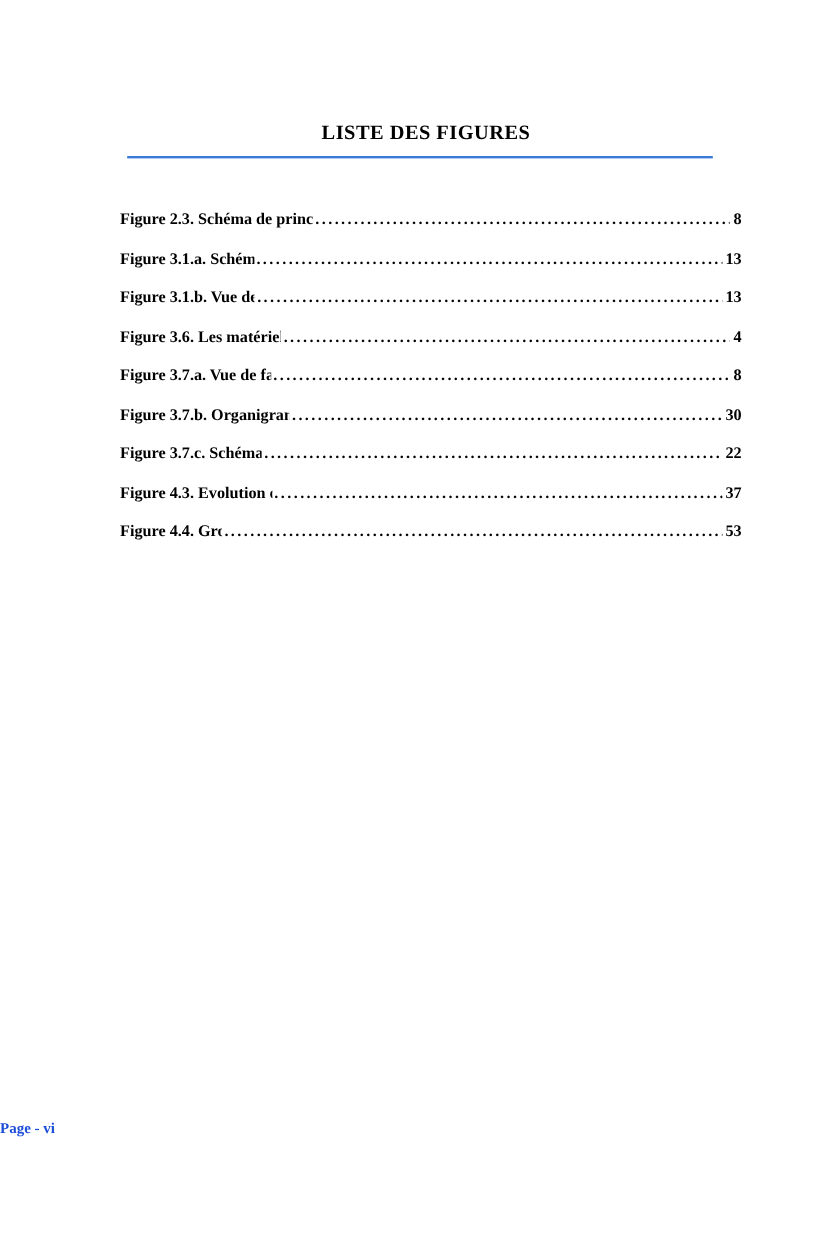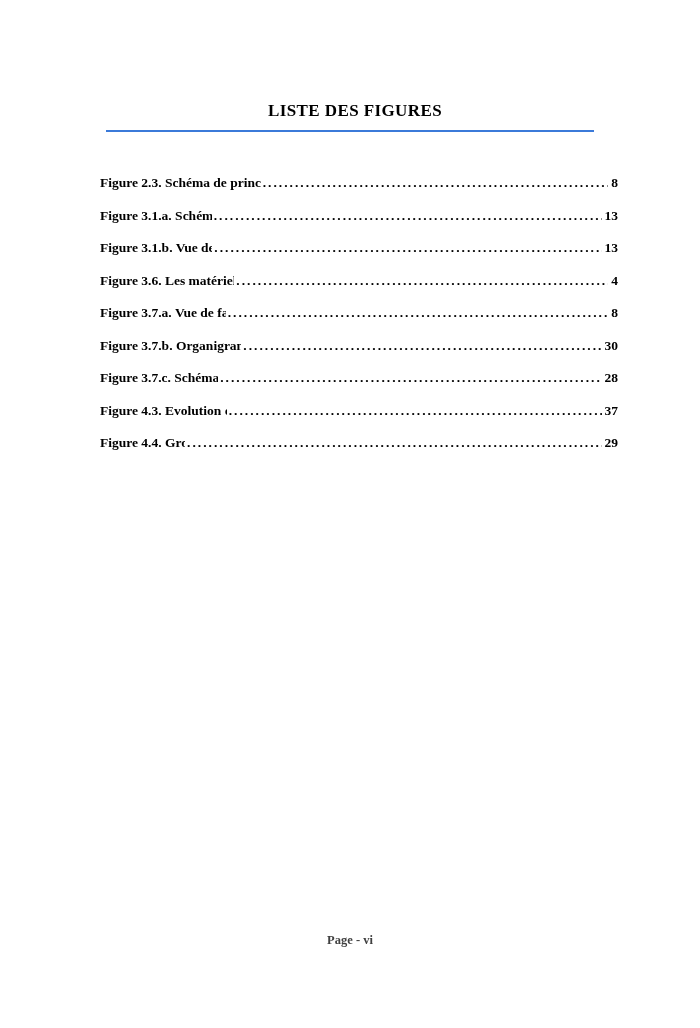--- a/index.html
+++ b/index.html
@@ -67,24 +67,24 @@
   }
   .toc-page {
     flex: 0 0 auto;
     white-space: nowrap;
   }
   .page-footer {
     position: absolute;
     left: 0;
     right: 0;
     top: 933px;
-    text-align: center;
+    text-align: left;
     font-size: 12.5px;
     font-weight: 700;
-    color: #404040;
+    color: #1d4ed8;
   }
 </style>
 </head>
 <body>
 
 <div class="page">
 
   <div class="doc-title">LISTE DES FIGURES</div>
 
   <div class="title-rule" style="background: rgb(59, 122, 217);"></div>
@@ -116,29 +116,29 @@
     <span class="toc-page">8</span>
   </div>
       <div class="toc-entry">
     <span class="toc-label">Figure 3.7.b. Organigramme de fonctionnement du dispositif électronique</span>
     <span class="toc-leader"></span>
     <span class="toc-page">30</span>
   </div>
       <div class="toc-entry">
     <span class="toc-label">Figure 3.7.c. Schéma de simulation du système de pilotage</span>
     <span class="toc-leader"></span>
-    <span class="toc-page">28</span>
+    <span class="toc-page">22</span>
   </div>
       <div class="toc-entry">
     <span class="toc-label">Figure 4.3. Evolution de la température de chaque sous système</span>
     <span class="toc-leader"></span>
     <span class="toc-page">37</span>
   </div>
       <div class="toc-entry">
     <span class="toc-label">Figure 4.4. Groupe utilisée pour le test</span>
     <span class="toc-leader"></span>
-    <span class="toc-page">29</span>
+    <span class="toc-page">53</span>
   </div>
     </div>
 
   <div class="page-footer">Page - vi</div>
 
 </div>
 
 </body></html>

